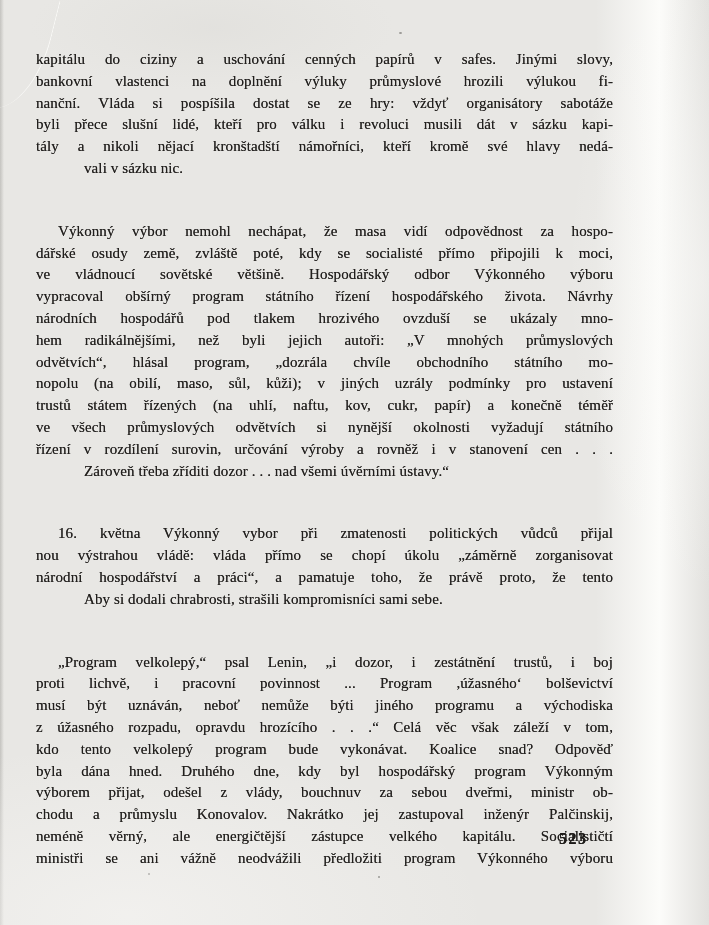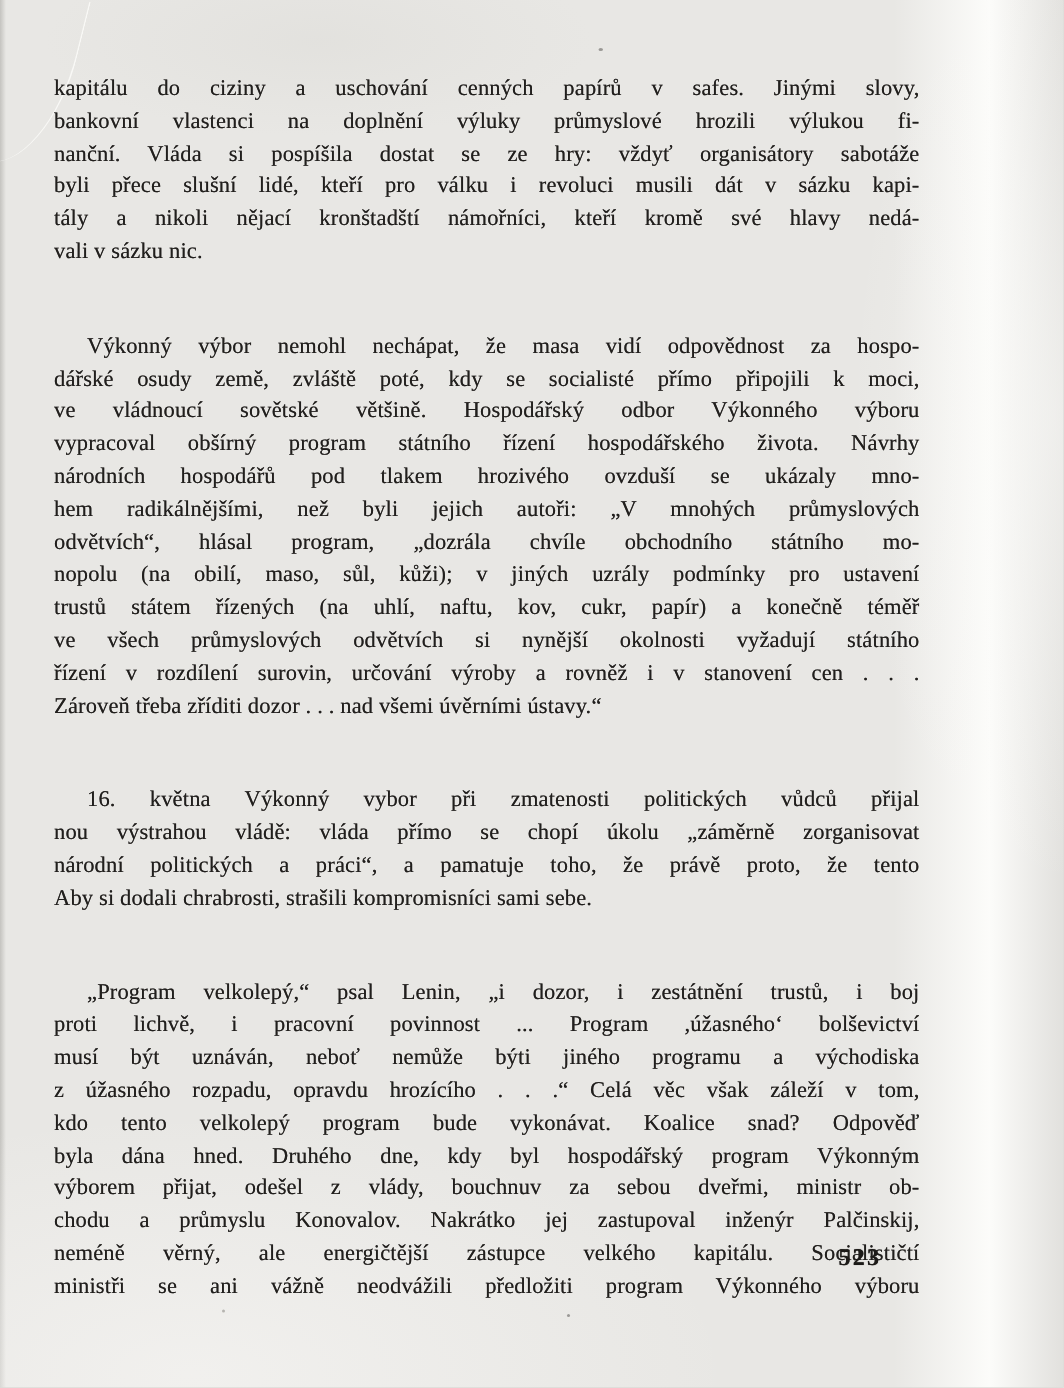--- a/index.html
+++ b/index.html
@@ -32,20 +32,21 @@
     letter-spacing: 0.1px;
     text-shadow: 0 0 0.4px rgba(33,31,29,0.75);
   }
   .line {
     text-align: justify;
     text-align-last: justify;
   }
   .line.noj {
     text-align: left;
     text-align-last: left;
+    margin-left: 48px;
   }
   .line.ind {
     text-indent: 22px;
     margin-top: 41px;
   }
   .page-number {
     position: absolute;
     left: 559px;
     top: 830px;
     width: 46px;
@@ -94,21 +95,21 @@
       <div class="line">národních hospodářů pod tlakem hrozivého ovzduší se ukázaly mno-</div>
       <div class="line">hem radikálnějšími, než byli jejich autoři: „V mnohých průmyslových</div>
       <div class="line">odvětvích“, hlásal program, „dozrála chvíle obchodního státního mo-</div>
       <div class="line">nopolu (na obilí, maso, sůl, kůži); v jiných uzrály podmínky pro ustavení</div>
       <div class="line">trustů státem řízených (na uhlí, naftu, kov, cukr, papír) a konečně téměř</div>
       <div class="line">ve všech průmyslových odvětvích si nynější okolnosti vyžadují státního</div>
       <div class="line">řízení v rozdílení surovin, určování výroby a rovněž i v stanovení cen . . .</div>
       <div class="line noj">Zároveň třeba zříditi dozor . . . nad všemi úvěrními ústavy.“</div>
       <div class="line ind">16. května Výkonný vybor při zmatenosti politických vůdců přijal</div>
       <div class="line">nou výstrahou vládě: vláda přímo se chopí úkolu „záměrně zorganisovat</div>
-      <div class="line">národní politických a práci“, a pamatuje toho, že právě proto, že tento</div>
+      <div class="line">národní hospodářství a práci“, a pamatuje toho, že právě proto, že tento</div>
       <div class="line noj">Aby si dodali chrabrosti, strašili kompromisníci sami sebe.</div>
       <div class="line ind">„Program velkolepý,“ psal Lenin, „i dozor, i zestátnění trustů, i boj</div>
       <div class="line">proti lichvě, i pracovní povinnost ... Program ,úžasného‘ bolševictví</div>
       <div class="line">musí být uznáván, neboť nemůže býti jiného programu a východiska</div>
       <div class="line">z úžasného rozpadu, opravdu hrozícího . . .“ Celá věc však záleží v tom,</div>
       <div class="line">kdo tento velkolepý program bude vykonávat. Koalice snad? Odpověď</div>
       <div class="line">byla dána hned. Druhého dne, kdy byl hospodářský program Výkonným</div>
       <div class="line">výborem přijat, odešel z vlády, bouchnuv za sebou dveřmi, ministr ob-</div>
       <div class="line">chodu a průmyslu Konovalov. Nakrátko jej zastupoval inženýr Palčinskij,</div>
       <div class="line">neméně věrný, ale energičtější zástupce velkého kapitálu. Socialističtí</div>

